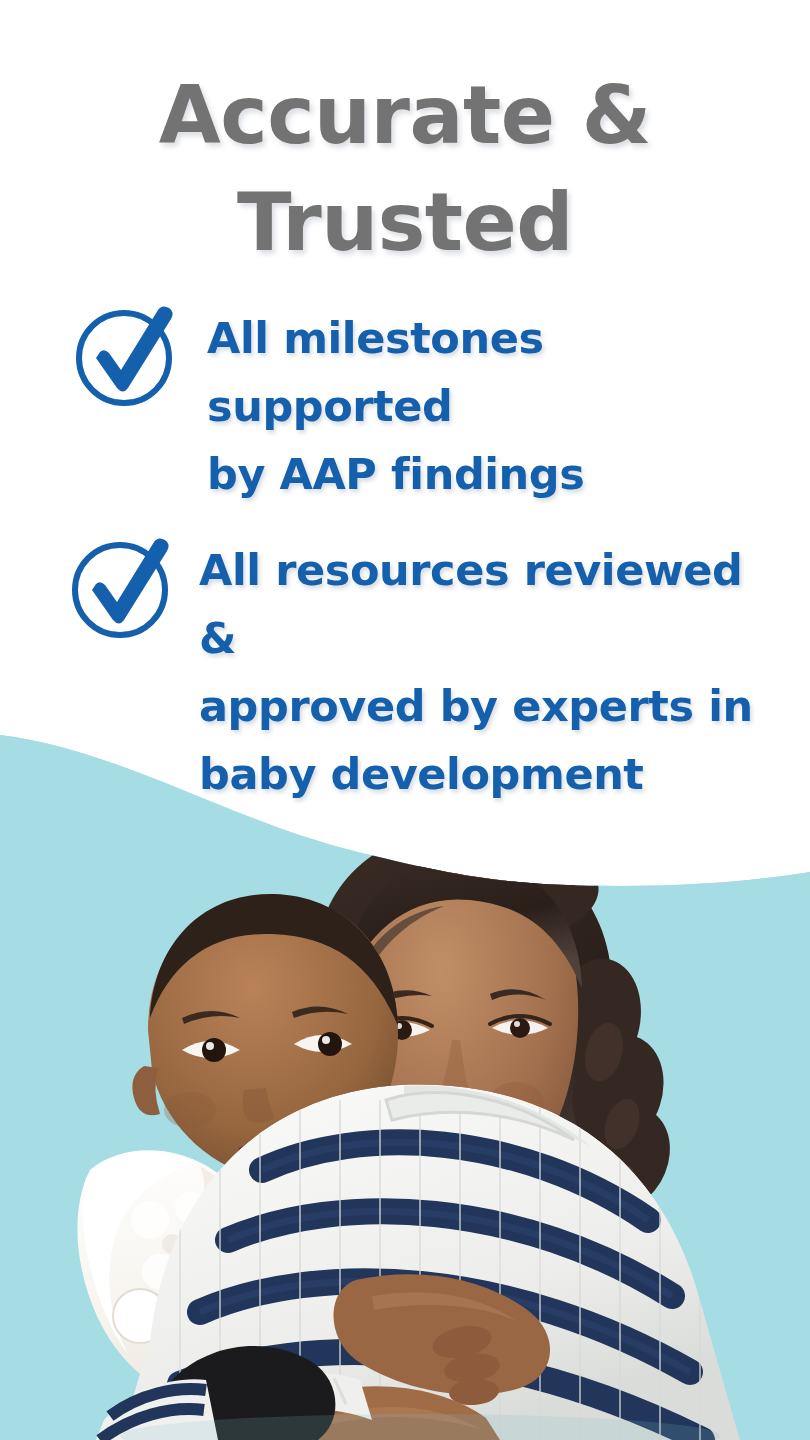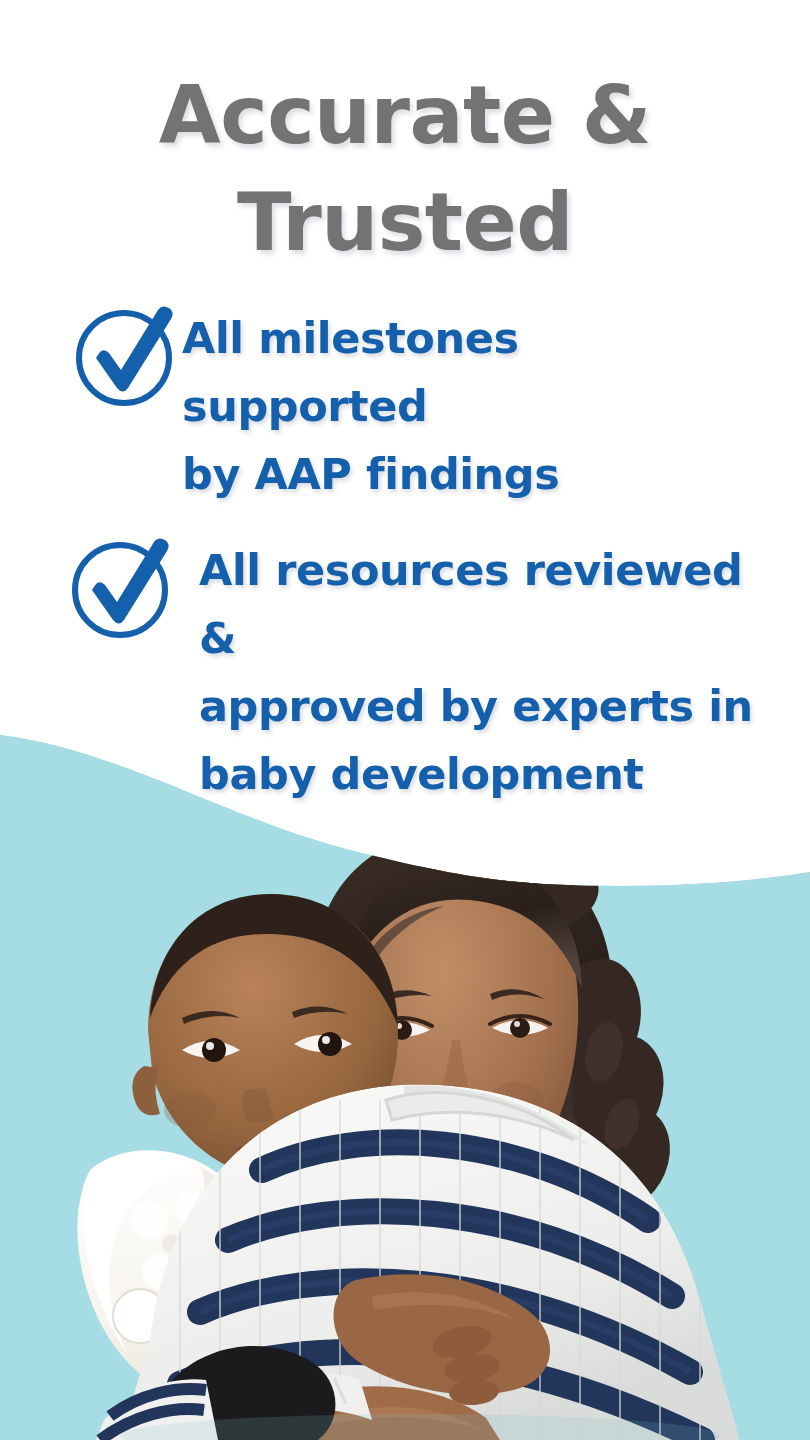--- a/index.html
+++ b/index.html
@@ -59,21 +59,21 @@
   .bullet-text {
     font-family: "DejaVu Sans", sans-serif;
     font-weight: bold;
     font-size: 43px;
     line-height: 68px;
     letter-spacing: -0.4px;
     color: #1560AD;
     text-shadow: 2px 3px 4px rgba(140,150,165,0.35);
     white-space: pre-line;
   }
-  #bullet-1 .bullet-text { margin-top: 8px; }
+  #bullet-1 .bullet-text { margin-left: 25px; margin-top: 8px; }
   #bullet-2 .bullet-text { margin-left: 21px; margin-top: 10px; }
 
   
   #wave-panel {
     position: absolute;
     left: 0;
     top: 700px;
     width: 810px;
     height: 740px;
     overflow: hidden;

